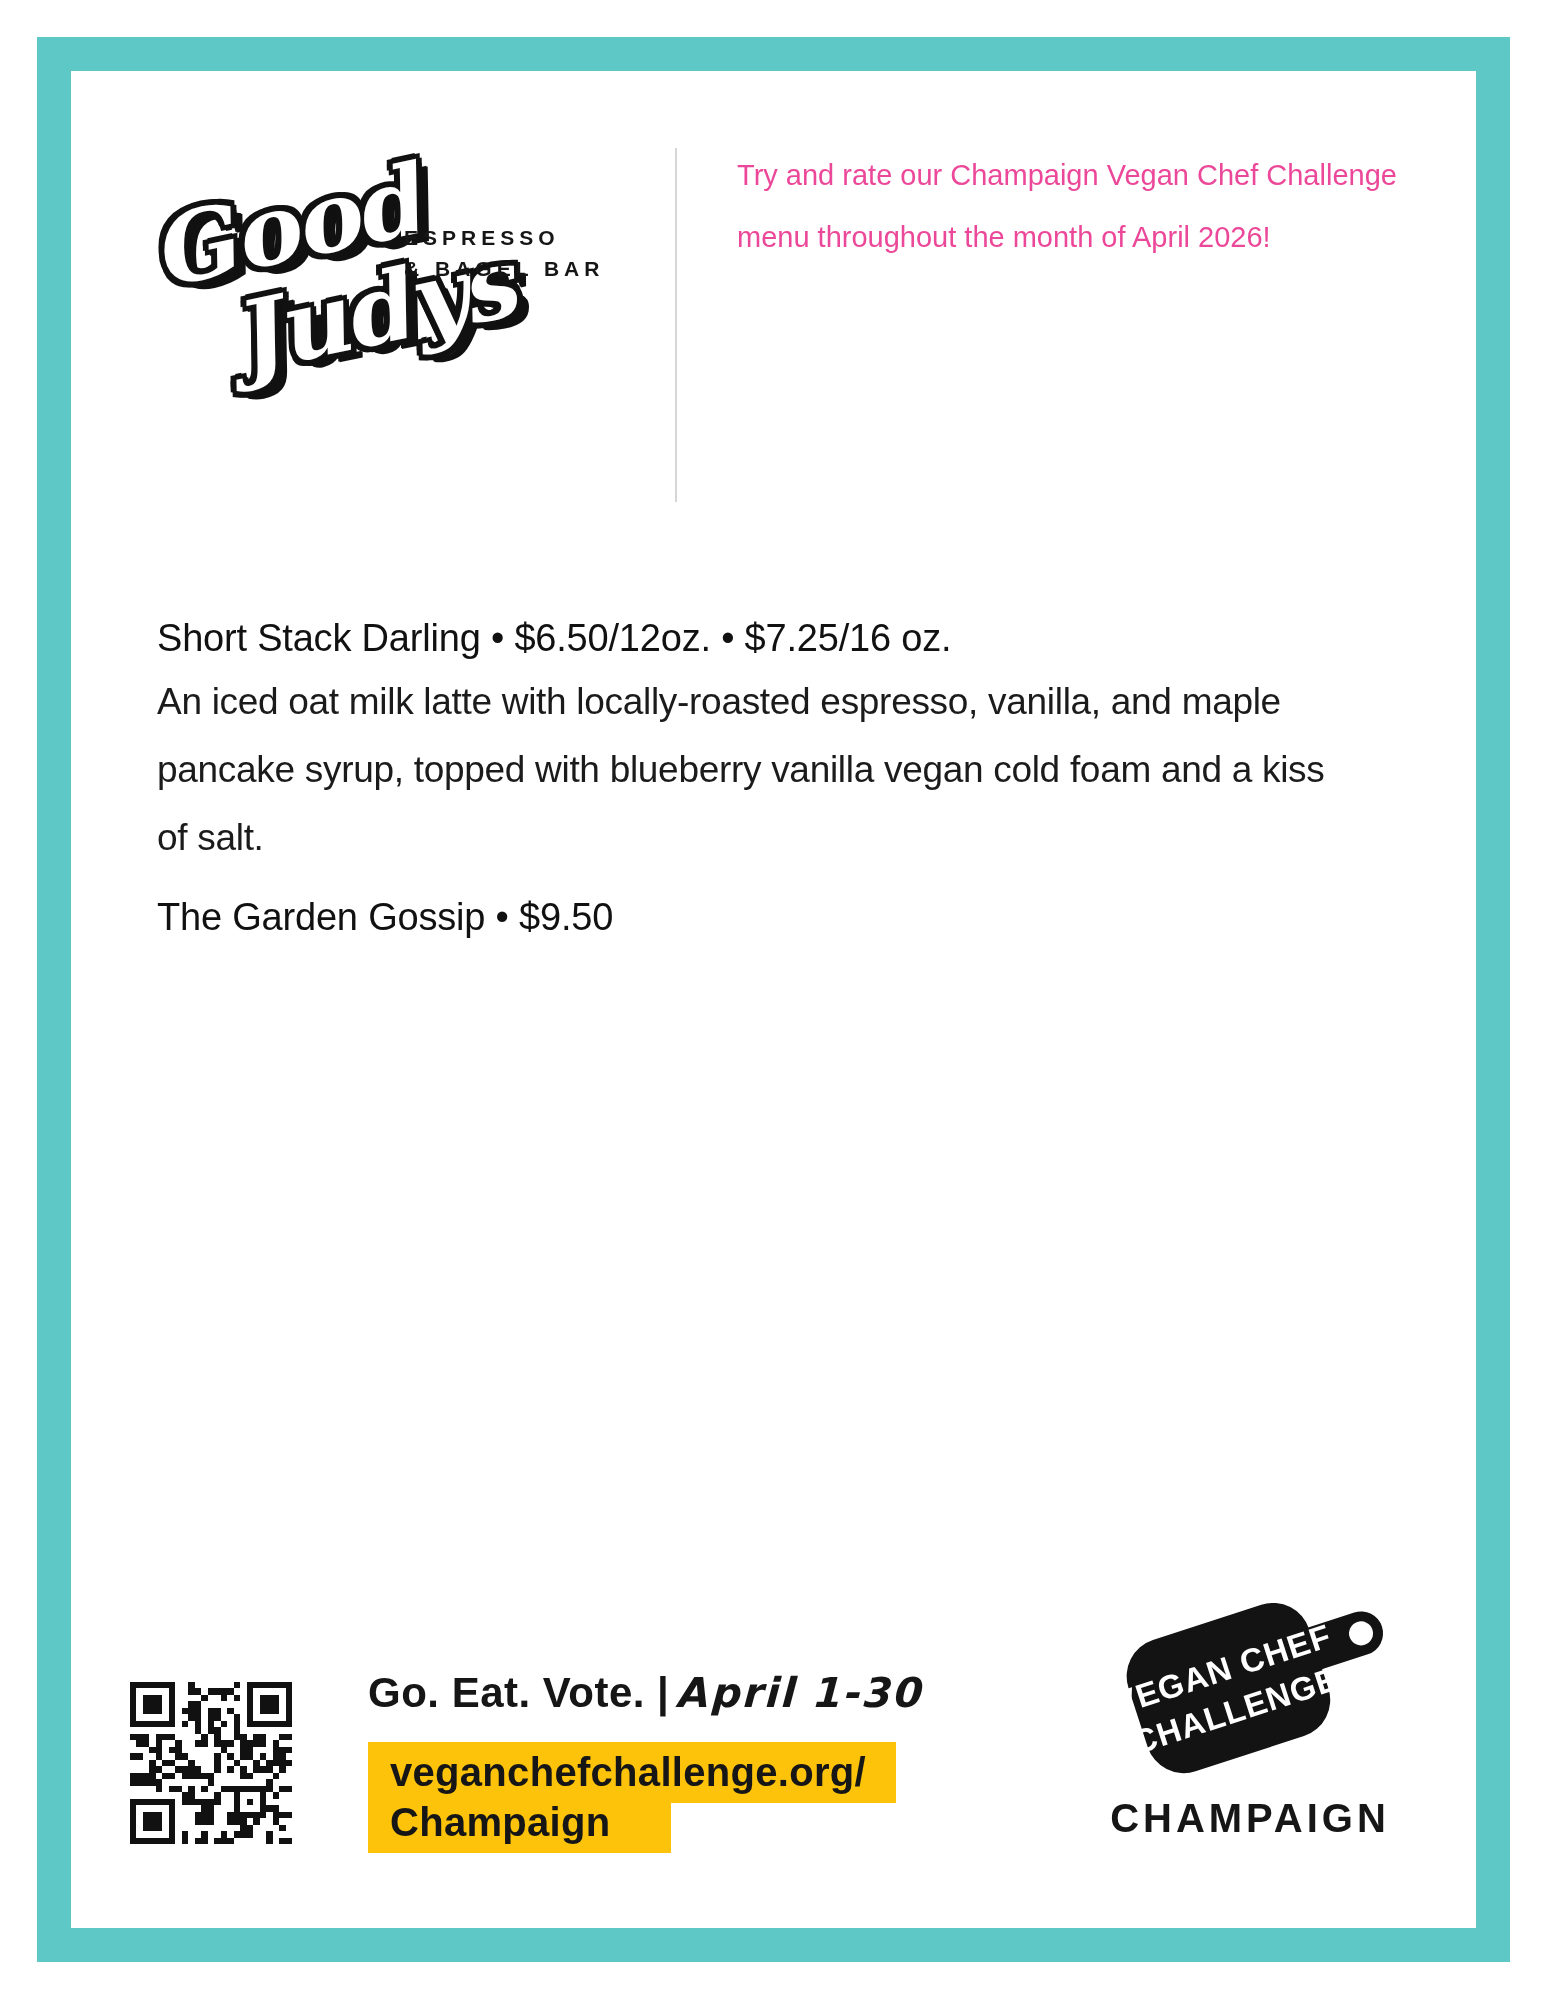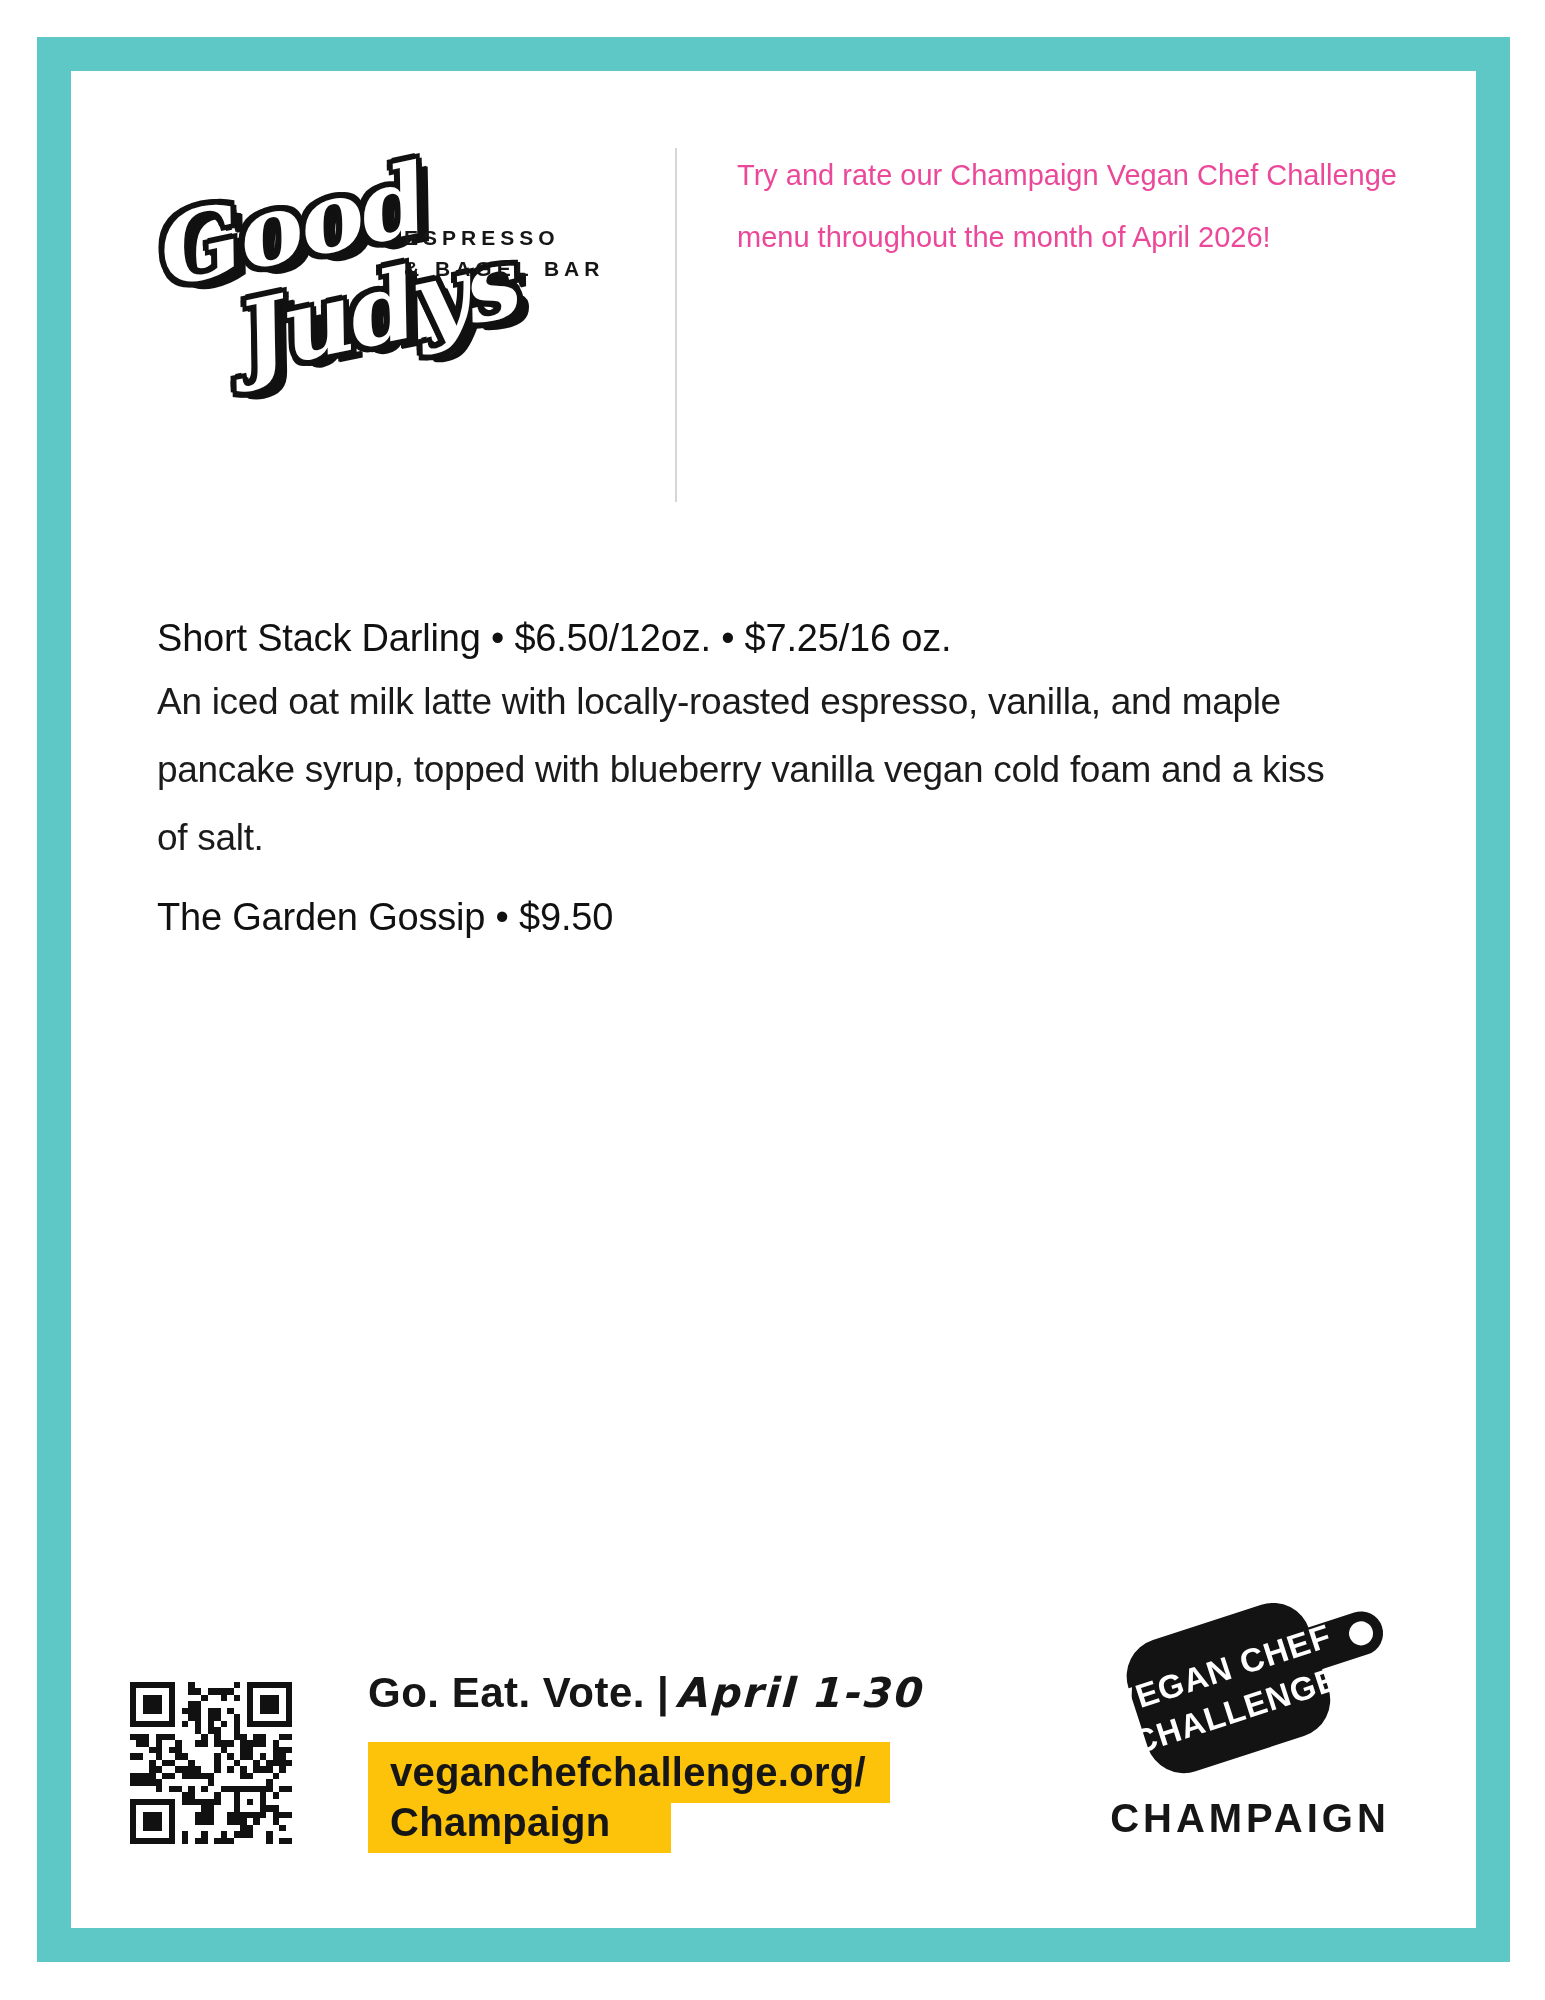--- a/index.html
+++ b/index.html
@@ -59,21 +59,21 @@
   .cta .sep{font-weight:bold;padding:0 10px 0 12px;}
   .cta .dates{
     display:inline-block;font-family:"DejaVu Sans",sans-serif;
     font-style:italic;font-weight:600;font-size:41px;letter-spacing:2px;
     transform:skewX(-4deg);
   }
   .url-line{
     position:absolute;left:368px;background:#FDC30B;color:#161616;
     font-size:40px;font-weight:bold;letter-spacing:0.3px;white-space:nowrap;
   }
-  .url-line-1{top:1742px;padding:8px 24px 8px 22px;}
+  .url-line-1{top:1742px;padding:8px 30px 8px 22px;}
   .url-line-2{top:1798px;padding:2px 60px 8px 22px;}
   .board-logo{
     position:absolute;left:1090px;top:1568px;width:320px;height:230px;
   }
   .board-logo svg{width:100%;height:100%;display:block;}
   .city-label{
     position:absolute;left:1090px;top:1796px;width:320px;text-align:center;
     font-size:40px;font-weight:bold;letter-spacing:4px;color:#161616;white-space:nowrap;
   }
 </style>

